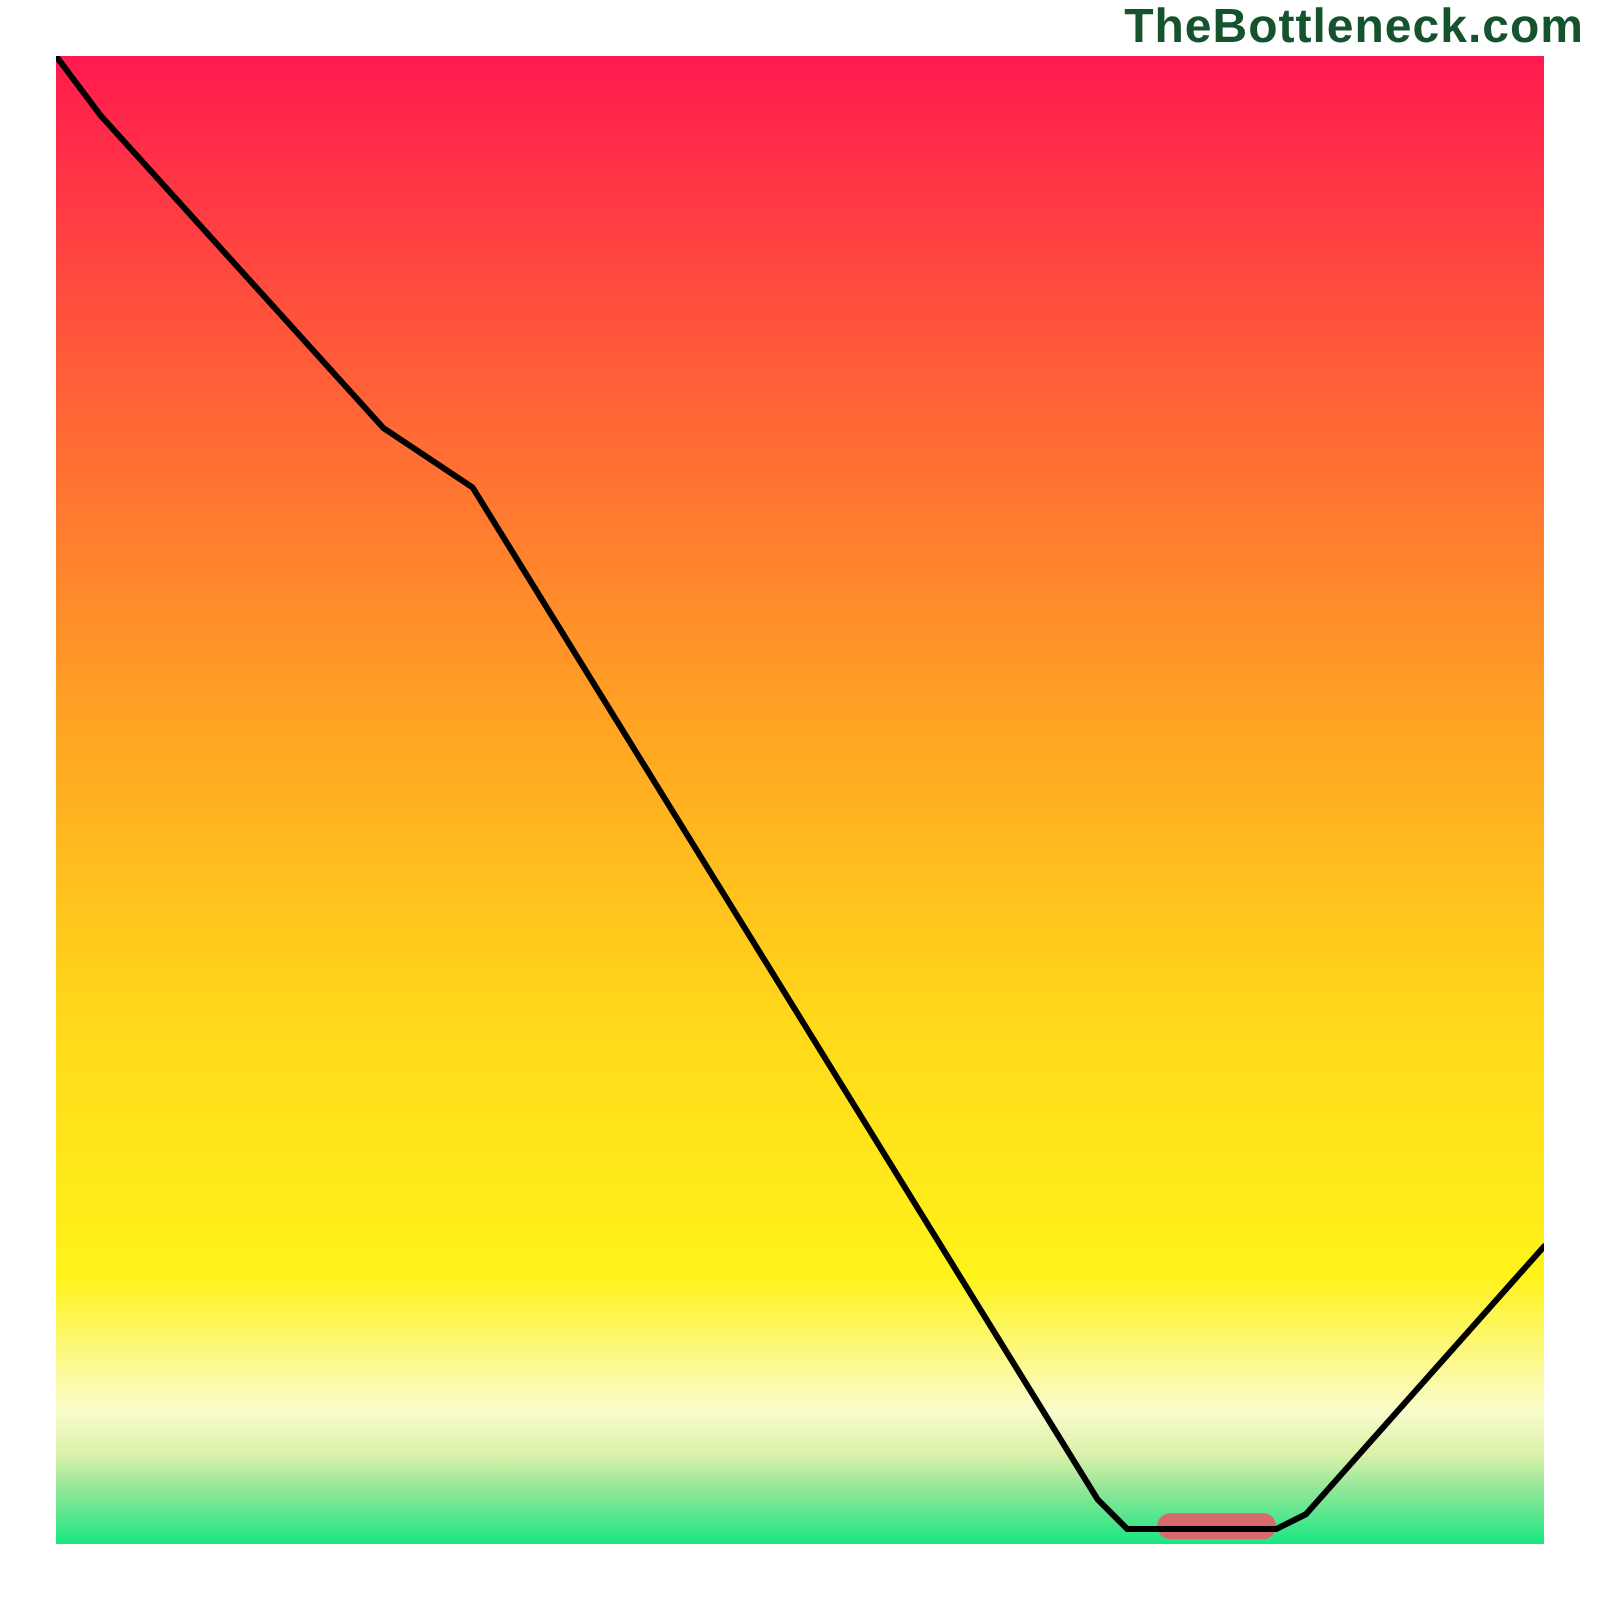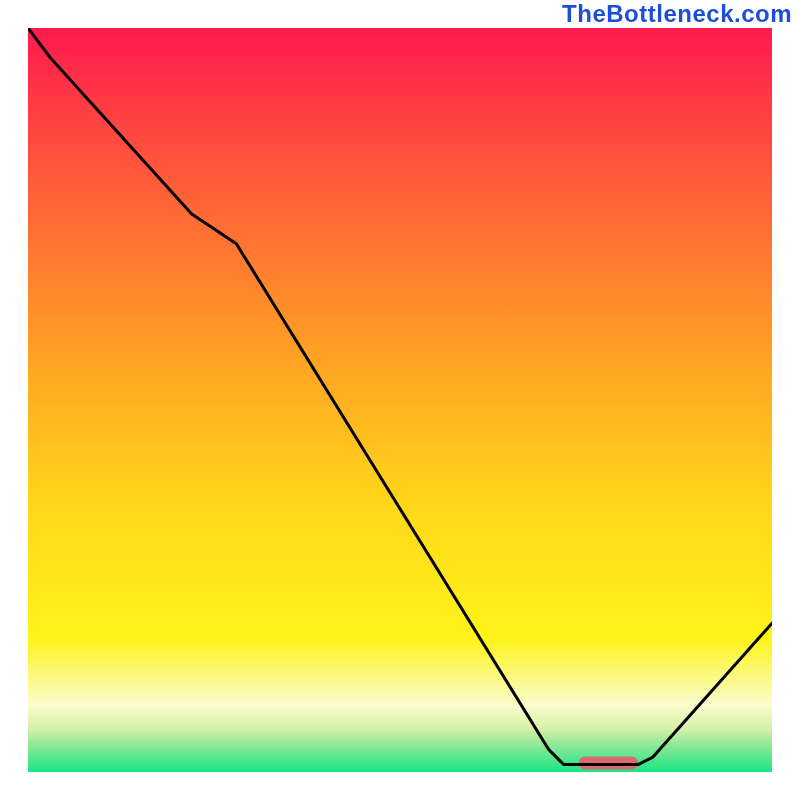--- a/index.html
+++ b/index.html
@@ -15,21 +15,21 @@
     width: 800px;
     height: 800px;
   }
   .watermark {
     position: absolute;
     top: 0;
     right: 8px;
     font-family: Arial, Helvetica, sans-serif;
     font-size: 24px;
     font-weight: 700;
-    color: #1d4ed8;
+    color: #14532d;
     letter-spacing: 0.5px;
     user-select: none;
   }
   .plot {
     position: absolute;
     left: 28px;
     top: 28px;
     width: 744px;
     height: 744px;
   }

